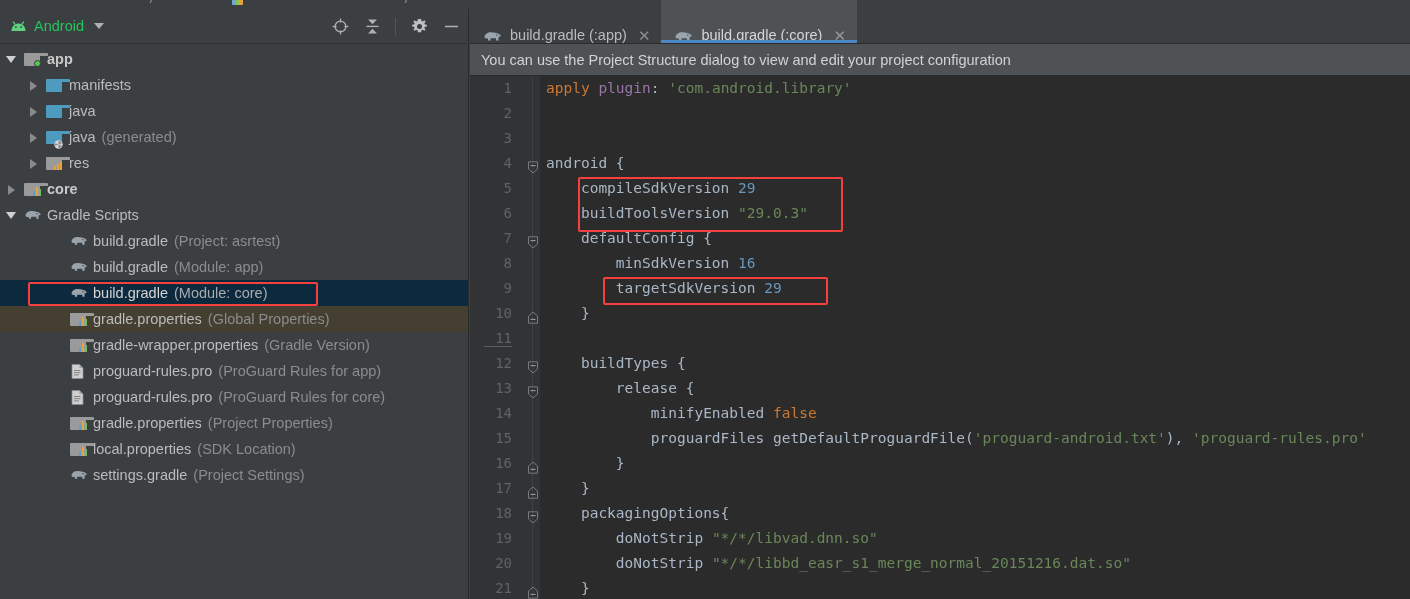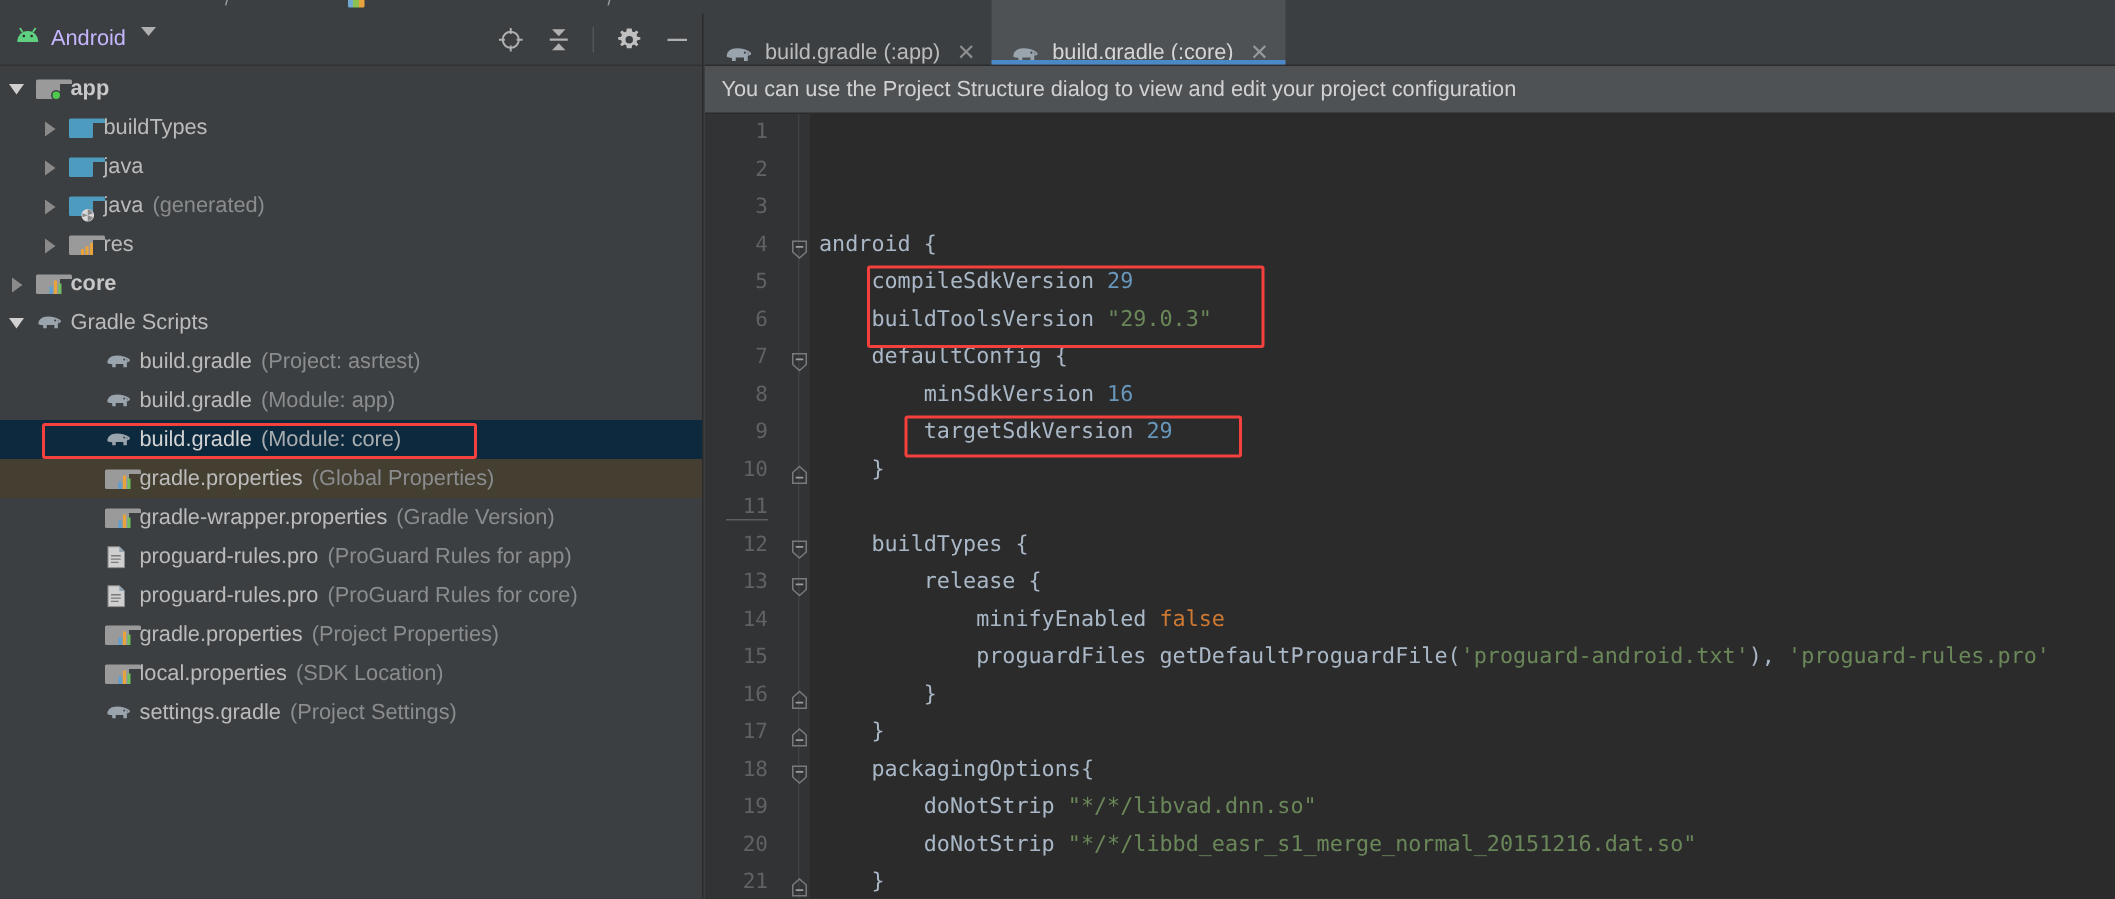--- a/index.html
+++ b/index.html
@@ -40,22 +40,22 @@
     border-right: 1px solid #2b2b2b;
   }
   .sidebar-header {
     position: relative;
     height: 35px;
     display: flex; align-items: center;
     padding-left: 10px;
     border-bottom: 1px solid #323232;
   }
   .panel-title {
-    display: flex; align-items: flex-start; gap: 7px;
-    font-size: 14.5px; color: #c4b5fd;
+    display: flex; align-items: center; gap: 7px;
+    font-size: 14.5px; color: #22c55e;
   }
   .android-head {
     width: 17px; height: 11px; position: relative; display: inline-block;
   }
   .android-head svg { display:block; }
   .caret-down {
     width: 0; height: 0; margin-left: 3px;
     border-left: 5px solid transparent;
     border-right: 5px solid transparent;
     border-top: 6px solid #b0b0b0;
@@ -279,21 +279,21 @@
         </div>
         <div class="row">
           <span style="display: inline-block; flex: 0 0 28px;"></span>
           <span class="arrow closed" style="margin-right: 7px;"></span>
           <span class="ic">
             <span class="fold">
               <span class="tab" style="background:#4e9bc0"></span>
               <span class="body" style="background:#4e9bc0"></span>
             </span>
           </span>
-          <span class="lbl">buildTypes</span>
+          <span class="lbl">manifests</span>
         </div>
         <div class="row">
           <span style="display: inline-block; flex: 0 0 28px;"></span>
           <span class="arrow closed" style="margin-right: 7px;"></span>
           <span class="ic">
             <span class="fold">
               <span class="tab" style="background:#4e9bc0"></span>
               <span class="body" style="background:#4e9bc0"></span>
             </span>
           </span>
@@ -535,21 +535,21 @@
           <span class="close">✕</span>
         </div>
       </div>
     <div class="notif">
       <span>You can use the Project Structure dialog to view and edit your project configuration</span>
     </div>
     <div class="code">
       <div class="gutter"></div>
       <div class="fold-rail"></div>
       <div id="codebody">
-          <div class="codeline"><span class="ln">1</span></div>
+          <div class="codeline"><span class="ln">1</span><span class="ctext"><span class="kw">apply </span><span class="plugin">plugin</span><span class="dflt">: </span><span class="str">'com.android.library'</span></span></div>
           <div class="codeline"><span class="ln">2</span><span class="ctext"></span></div>
           <div class="codeline"><span class="ln">3</span><span class="ctext"></span></div>
           <div class="codeline"><span class="ln">4</span><span class="fm"><svg width="12" height="13" viewBox="0 0 12 13">
                 <path d="M1.5 0.8 h9 v7.2 l-4.5 4 -4.5-4 Z" fill="none" stroke="#787b7d" stroke-width="1"></path>
                 <line x1="3.5" y1="4.6" x2="8.5" y2="4.6" stroke="#9a9d9f" stroke-width="1.1"></line>
               </svg></span><span class="ctext"><span class="dflt">android {</span></span></div>
           <div class="codeline"><span class="ln">5</span><span class="ctext"><span class="dflt">    compileSdkVersion </span><span class="num">29</span></span></div>
           <div class="codeline"><span class="ln">6</span><span class="ctext"><span class="dflt">    buildToolsVersion </span><span class="str">"29.0.3"</span></span></div>
           <div class="codeline"><span class="ln">7</span><span class="fm"><svg width="12" height="13" viewBox="0 0 12 13">
                 <path d="M1.5 0.8 h9 v7.2 l-4.5 4 -4.5-4 Z" fill="none" stroke="#787b7d" stroke-width="1"></path>

